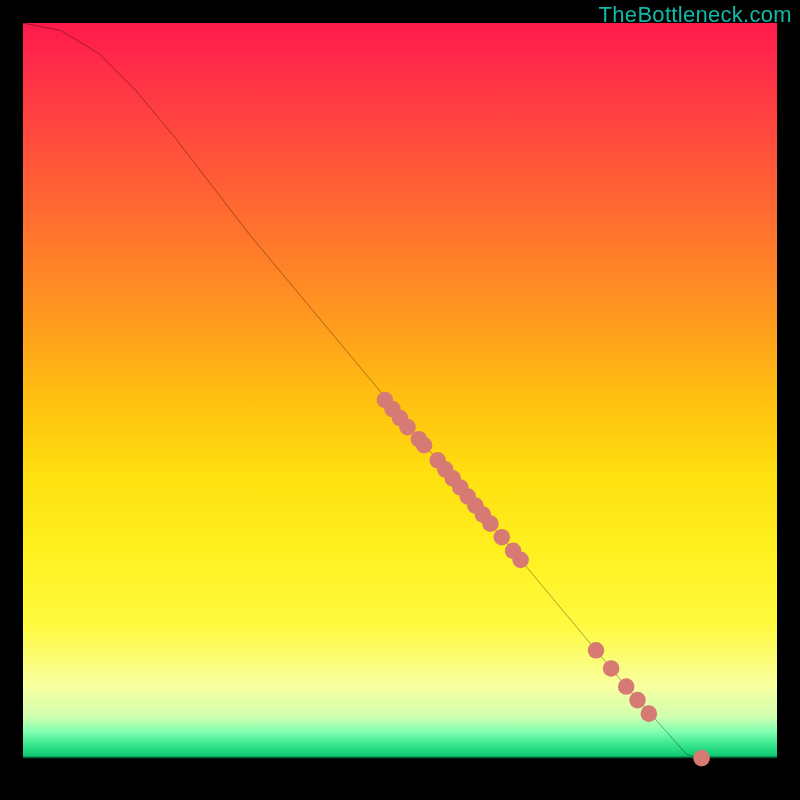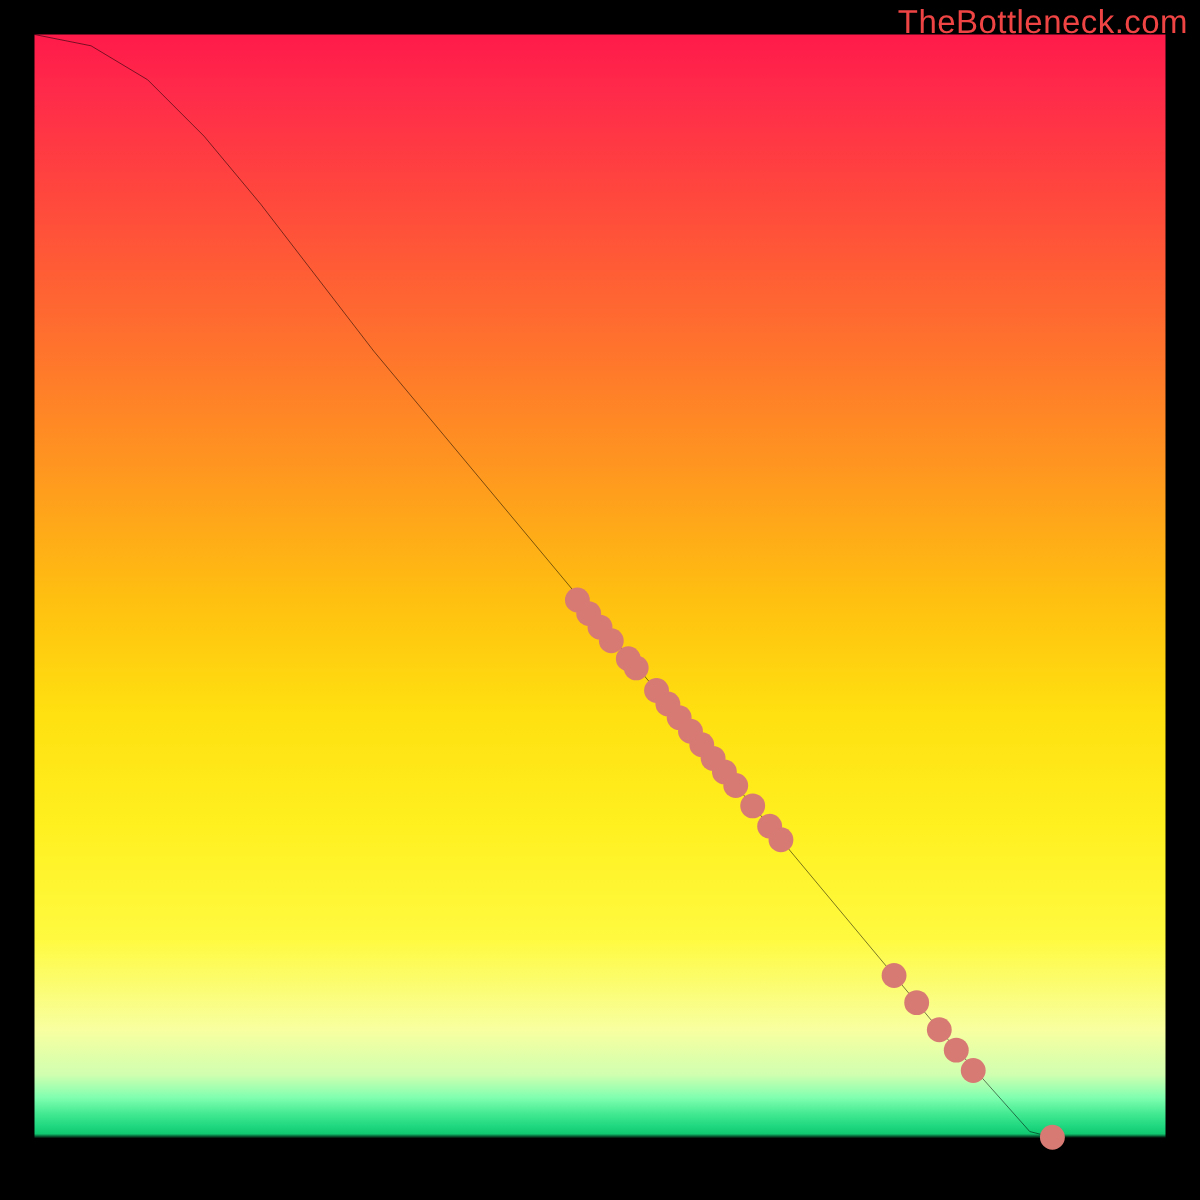--- a/index.html
+++ b/index.html
@@ -36,21 +36,21 @@
       #000000 100%
     );
   }
   .watermark {
     position: absolute;
     top: 2px;
     right: 8px;
     font-family: Arial, Helvetica, sans-serif;
     font-size: 22px;
     font-weight: 500;
-    color: #ef4444;
+    color: #14b8a6;
     letter-spacing: 0.3px;
   }
   svg.curve {
     position: absolute;
     left: 23px;
     top: 23px;
     width: 754px;
     height: 754px;
     overflow: visible;
   }

